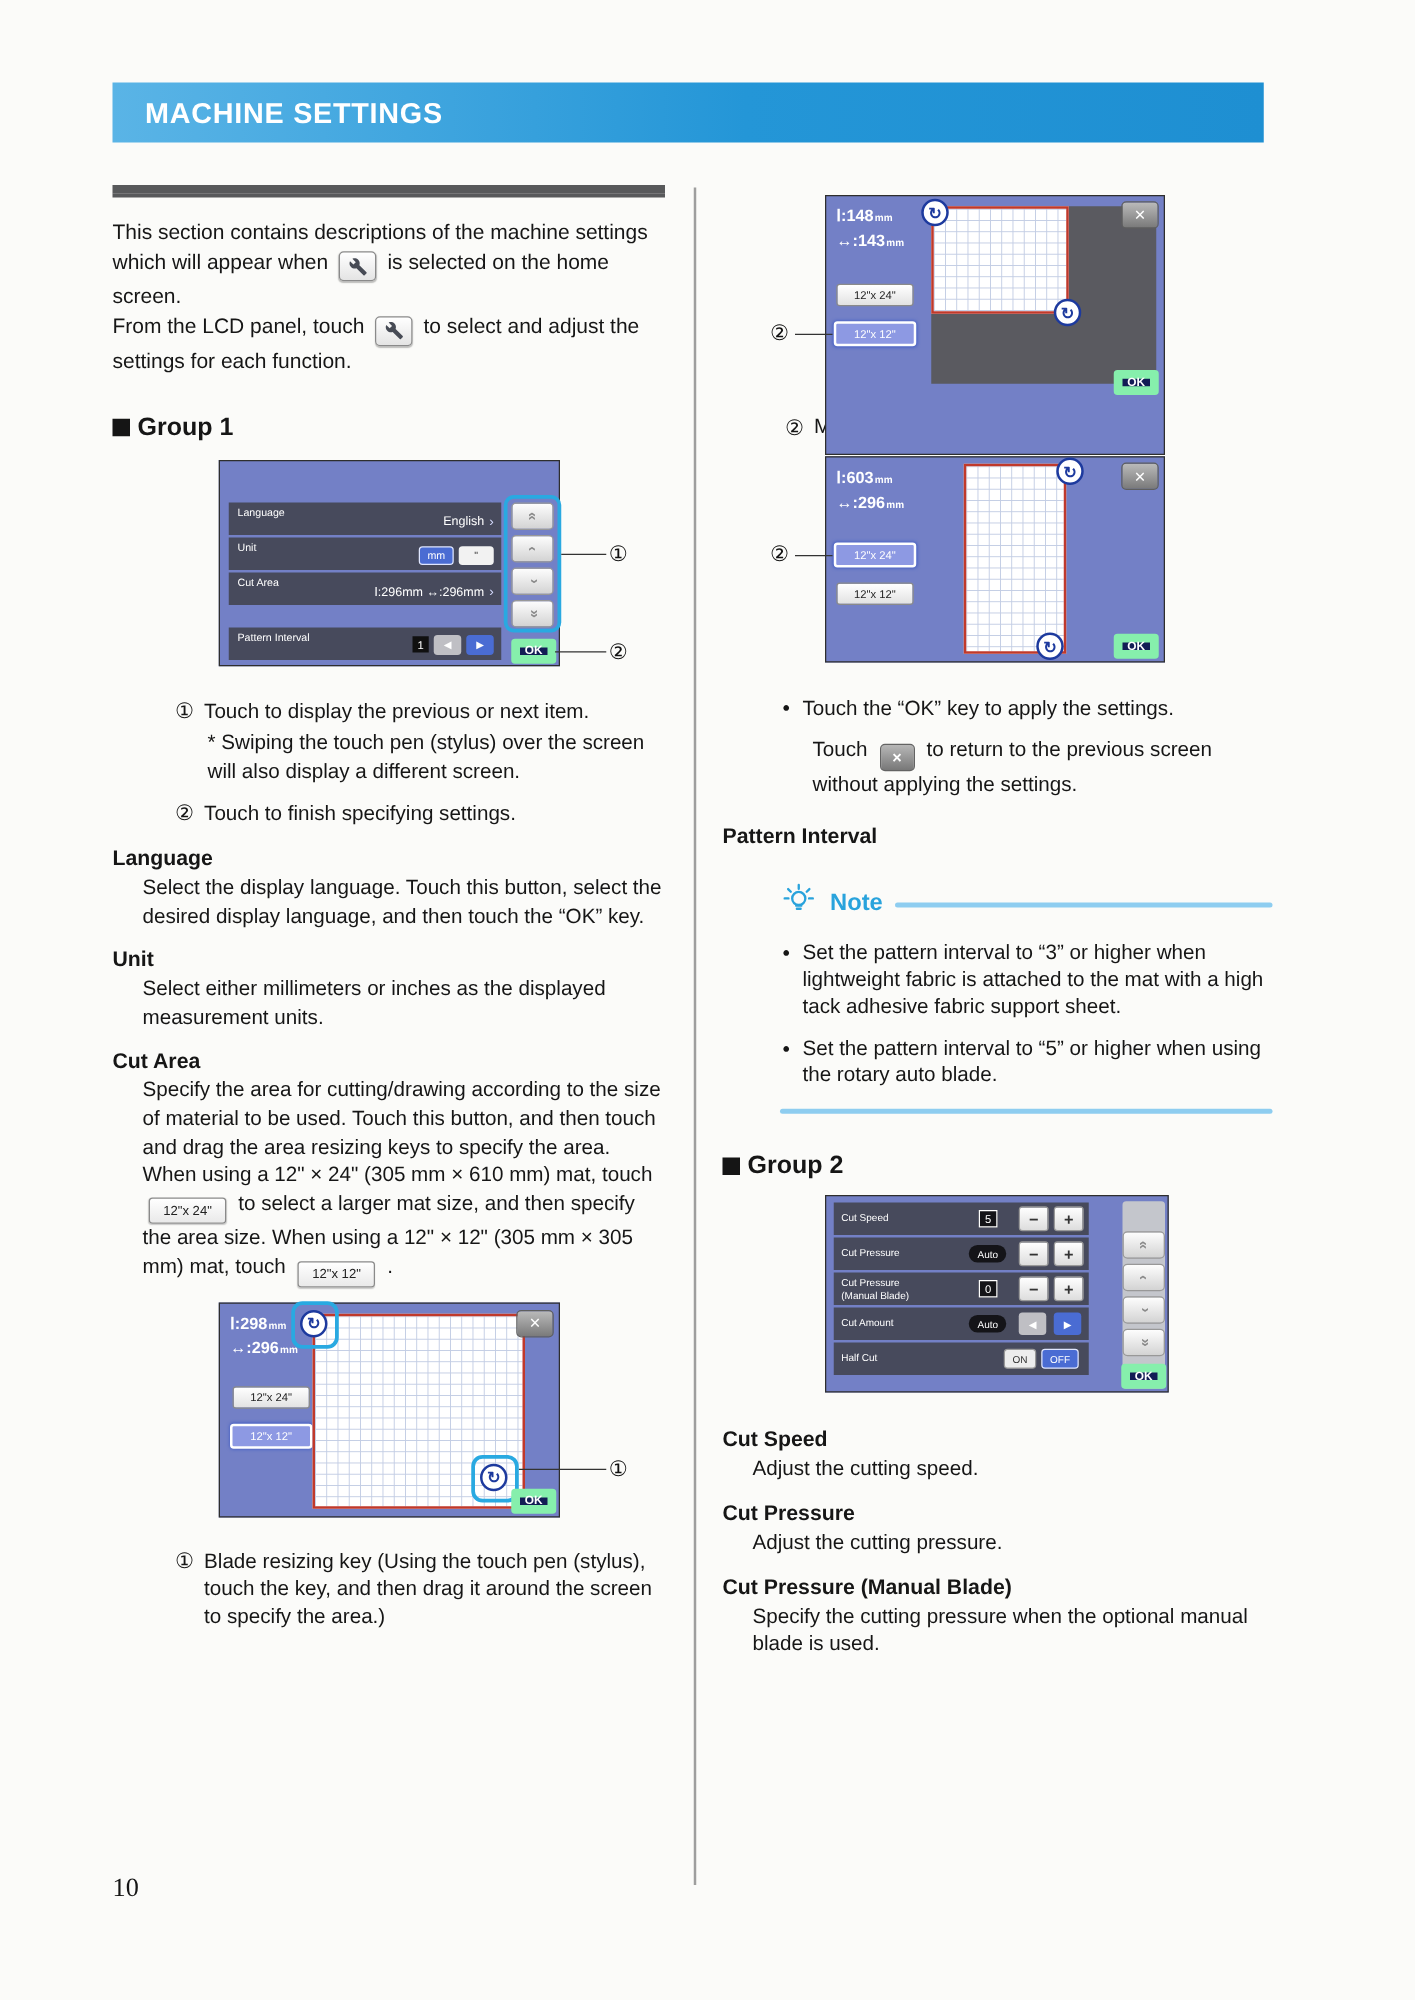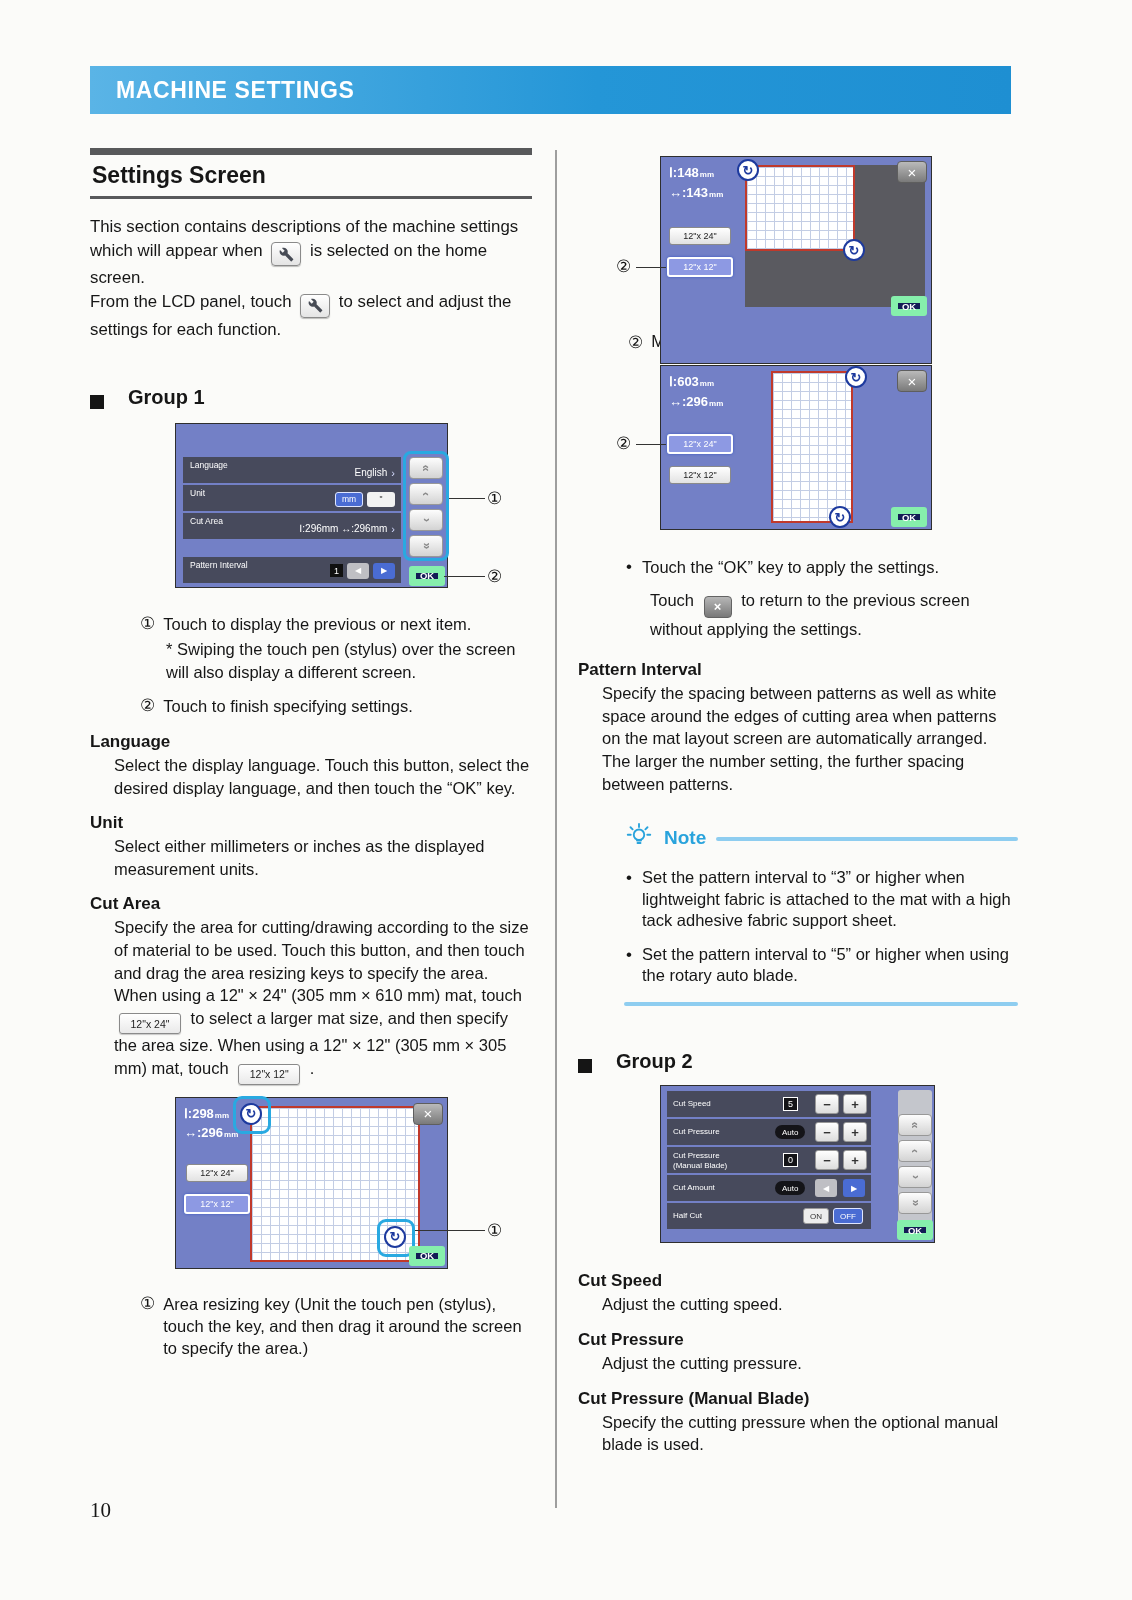--- a/index.html
+++ b/index.html
@@ -20,21 +20,21 @@
   .col.right{left:578px;width:440px}
 
   
   .rule-thick{height:7px;background:#58595b}
   .rule-thin{height:3px;background:#58595b}
   .section-title{font-size:23px;font-weight:bold;margin:7px 0 7px 2px}
 
   .intro{margin-top:16px;font-size:16.8px;line-height:1.42}
   .intro p{margin:0}
 
-  .ghead{display:flex;align-items:flex-end;gap:24px;margin-top:44px;font-size:20px;font-weight:bold}
+  .ghead{display:flex;align-items:center;gap:6px;margin-top:30px;font-size:20px;font-weight:bold}
   .sq{width:14px;height:14px;background:#151515;display:inline-block}
 
   
   .ikey{display:inline-flex;align-items:center;justify-content:center;width:30px;height:24px;
     border:1px solid #8a8a8a;border-radius:4px;background:linear-gradient(#ffffff,#e4e4e4);
     vertical-align:-6px;margin:0 4px;box-shadow:0 1px 1px rgba(0,0,0,.25)}
   .ikey svg{width:15px;height:15px;fill:#474b55}
   .ixkey{display:inline-flex;align-items:center;justify-content:center;width:28px;height:22px;
     background:linear-gradient(#b7b7b7,#787878);color:#fff;border-radius:4px;border:1px solid #636363;
     font-size:13px;font-weight:bold;vertical-align:-5px;margin:0 5px}
@@ -162,21 +162,20 @@
   <div class="header-bar">
     <span class="header-title">MACHINE SETTINGS</span>
   </div>
 
   <div class="divider"></div>
 
   <div class="col left">
 
     <div>
       <div class="rule-thick"></div>
-      <div class="section-title">Settings Screen</div>
       <div class="rule-thin"></div>
     </div>
 
     <div class="intro">
       <p>
         <span>This section contains descriptions of the machine settings which will appear when</span>
         <span class="ikey">
             <svg viewBox="0 0 24 24">
               <path d="M22.7 19l-9.1-9.1c.9-2.3.4-5-1.5-6.9-2-2-5-2.4-7.4-1.3L9 6 6 9 1.6 4.7C.4 7.1.9 10.1 2.9 12.1c1.9 1.9 4.6 2.4 6.9 1.5l9.1 9.1c.4.4 1 .4 1.4 0l2.3-2.3c.5-.4.5-1.1.1-1.4z"></path>
             </svg>
@@ -311,21 +310,21 @@
           </div>
         <div class="closebtn" style="left:237px;top:5px">×</div>
         <div class="okbtn" style="left:233px;top:148px;z-index:4">OK</div>
       </div>
       <div class="cline" style="left:325px;top:133px;width:70px"></div>
       <span class="cnum" style="left:397px;top:123px">①</span>
     </div>
 
     <div class="co">
       <span class="ci">①</span>
-      <span>Area resizing key (Unit the touch pen (stylus), touch the key, and then drag it around the screen to specify the area.)</span>
+      <span>Blade resizing key (Using the touch pen (stylus), touch the key, and then drag it around the screen to specify the area.)</span>
     </div>
 
   </div>
 
   <div class="col right">
 
     <div class="fig fig3">
       <div class="lcd lcd3">
         <div class="meas">
           <div class="mline">
@@ -392,21 +391,20 @@
       <span>Touch the “OK” key to apply the settings.</span>
     </div>
     <div class="rb2">
       <span>Touch</span>
       <span class="ixkey">×</span>
       <span>to return to the previous screen without applying the settings.</span>
     </div>
 
     <div class="def" style="margin-top:18px">
       <div class="def-title">Pattern Interval</div>
-      <div class="def-body">Specify the spacing between patterns as well as white space around the edges of cutting area when patterns on the mat layout screen are automatically arranged. The larger the number setting, the further spacing between patterns.</div>
     </div>
 
     <div class="note">
       <div class="note-head">
         <span class="bulb">
           <svg viewBox="0 0 24 24" fill="none" stroke="#29a3dc" stroke-width="1.5" stroke-linecap="round">
             <circle cx="12" cy="11" r="4.2"></circle>
             <path d="M10.4 15.6h3.2M10.8 17.6h2.4"></path>
             <path d="M12 2.4v2.4M5.2 5l1.7 1.7M18.8 5l-1.7 1.7M3 11h2.4M18.6 11H21"></path>
           </svg>

